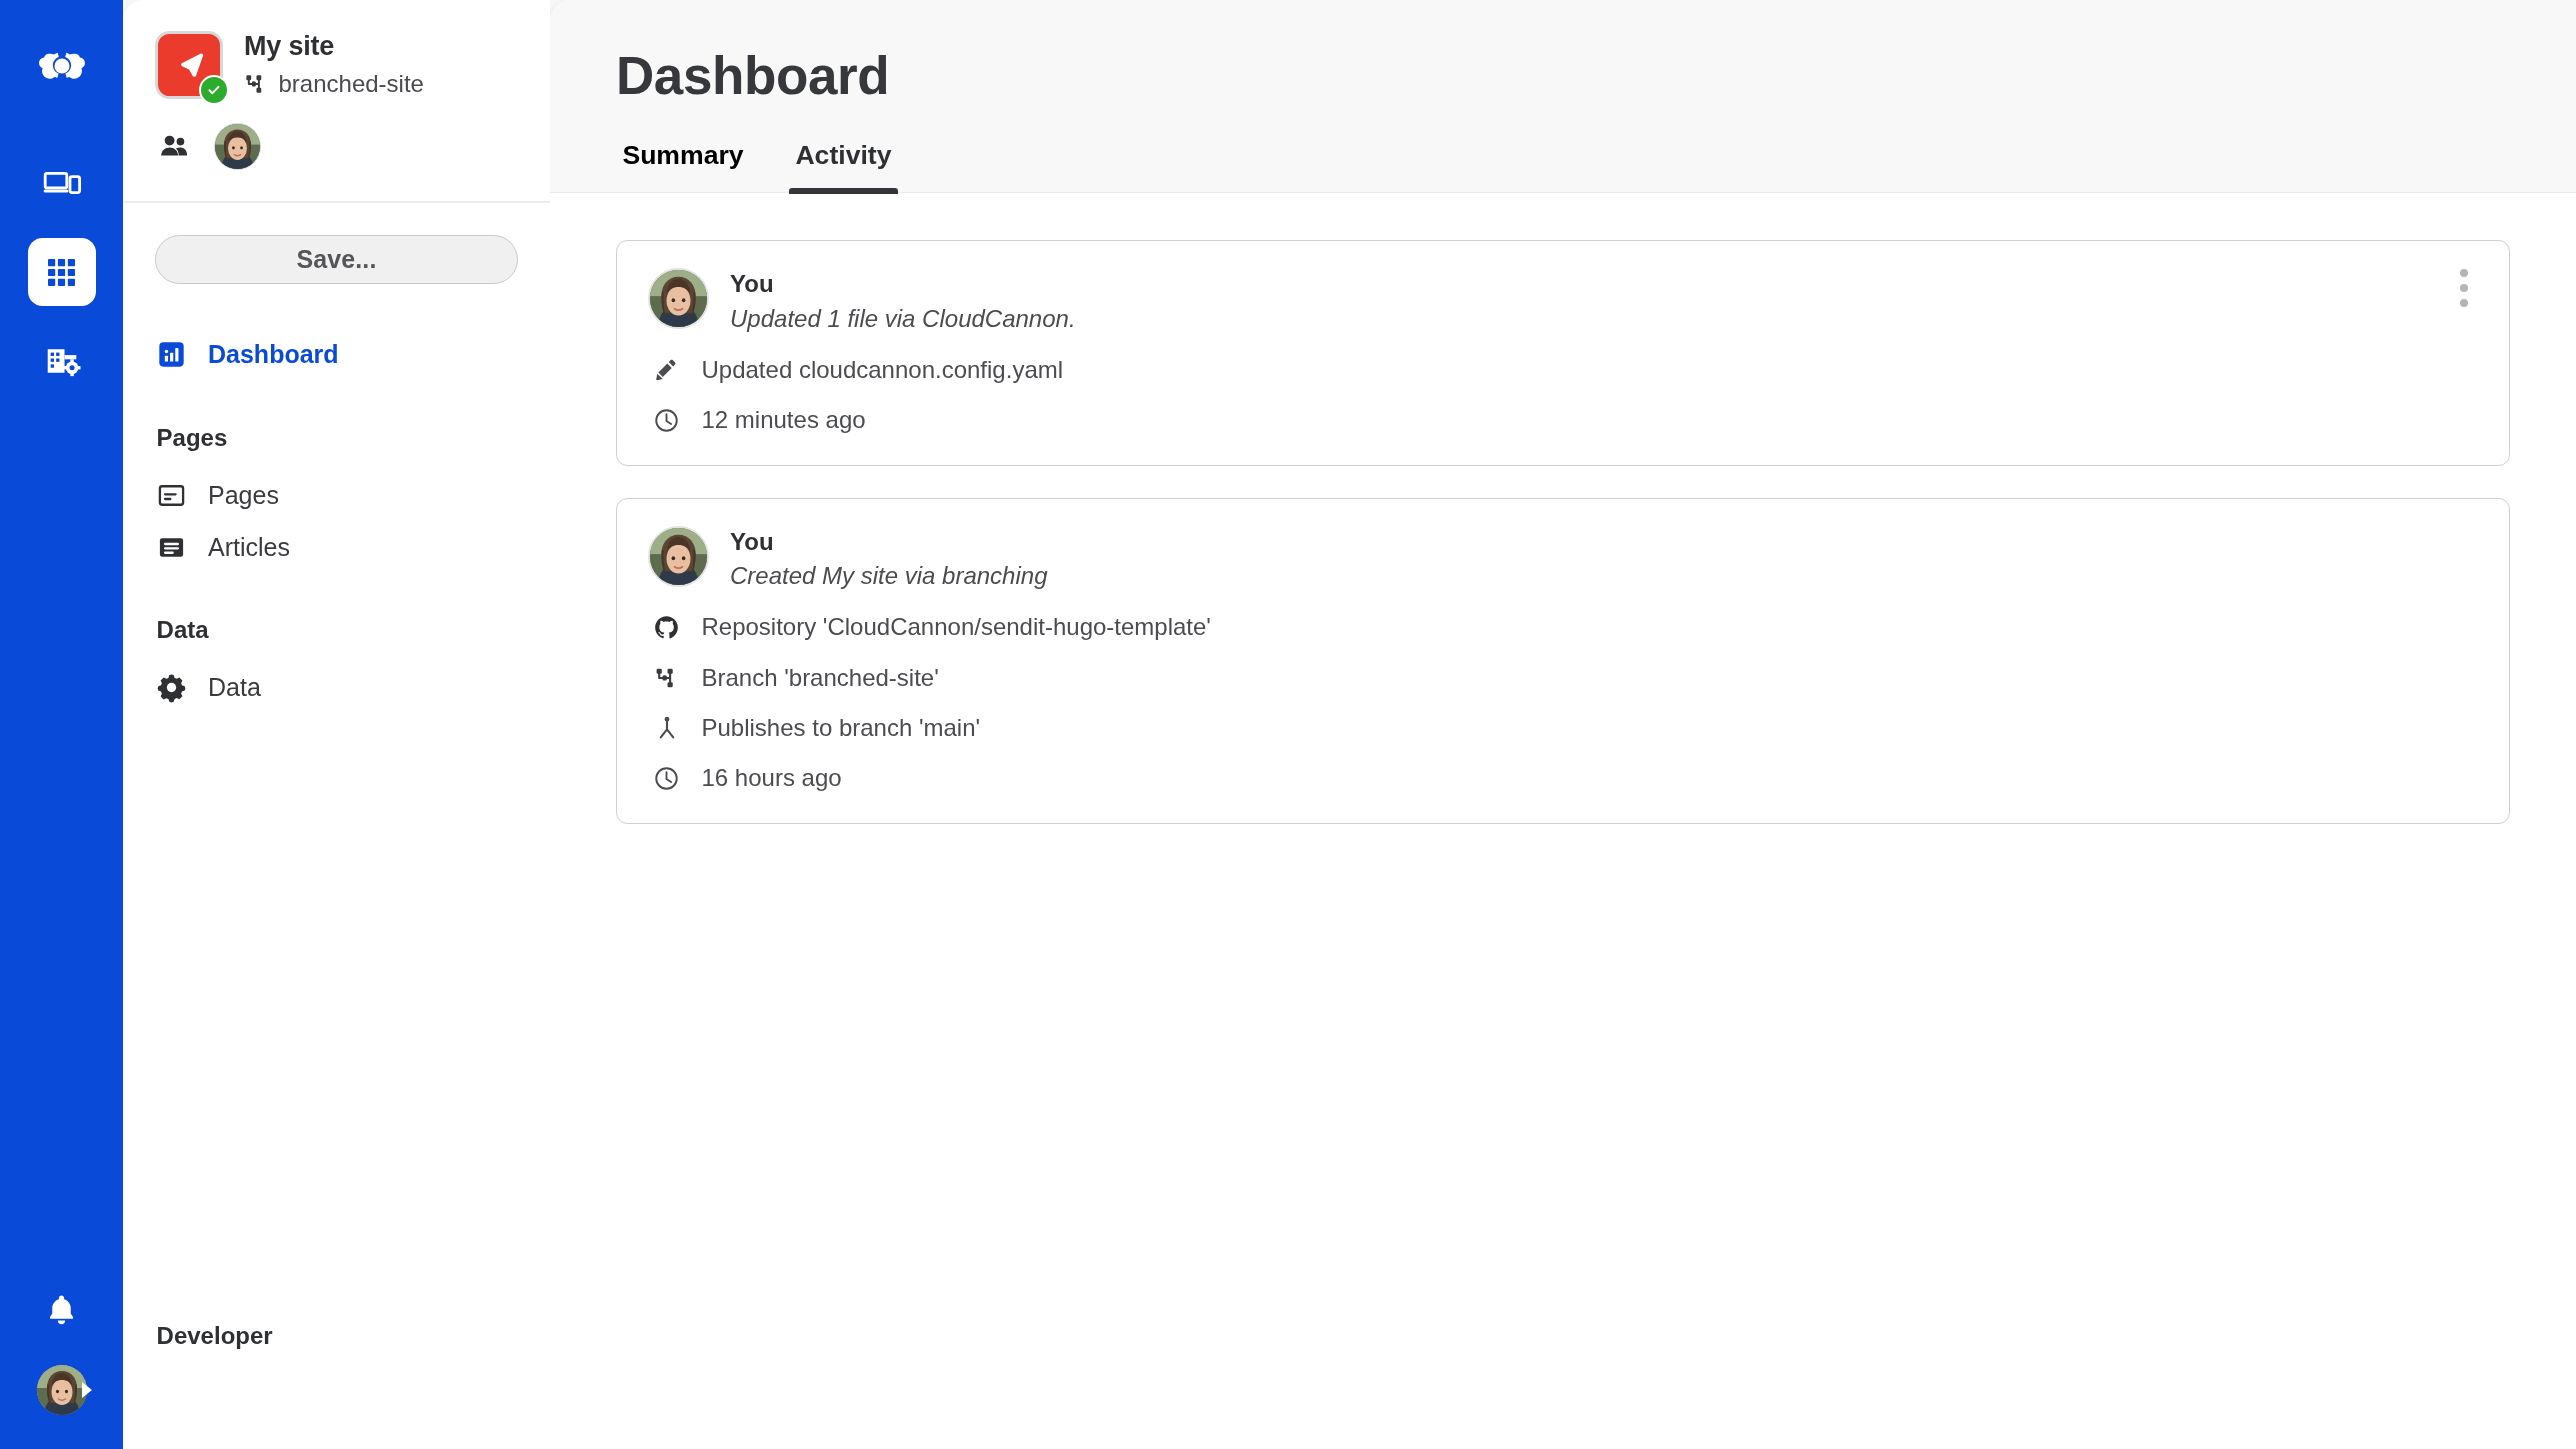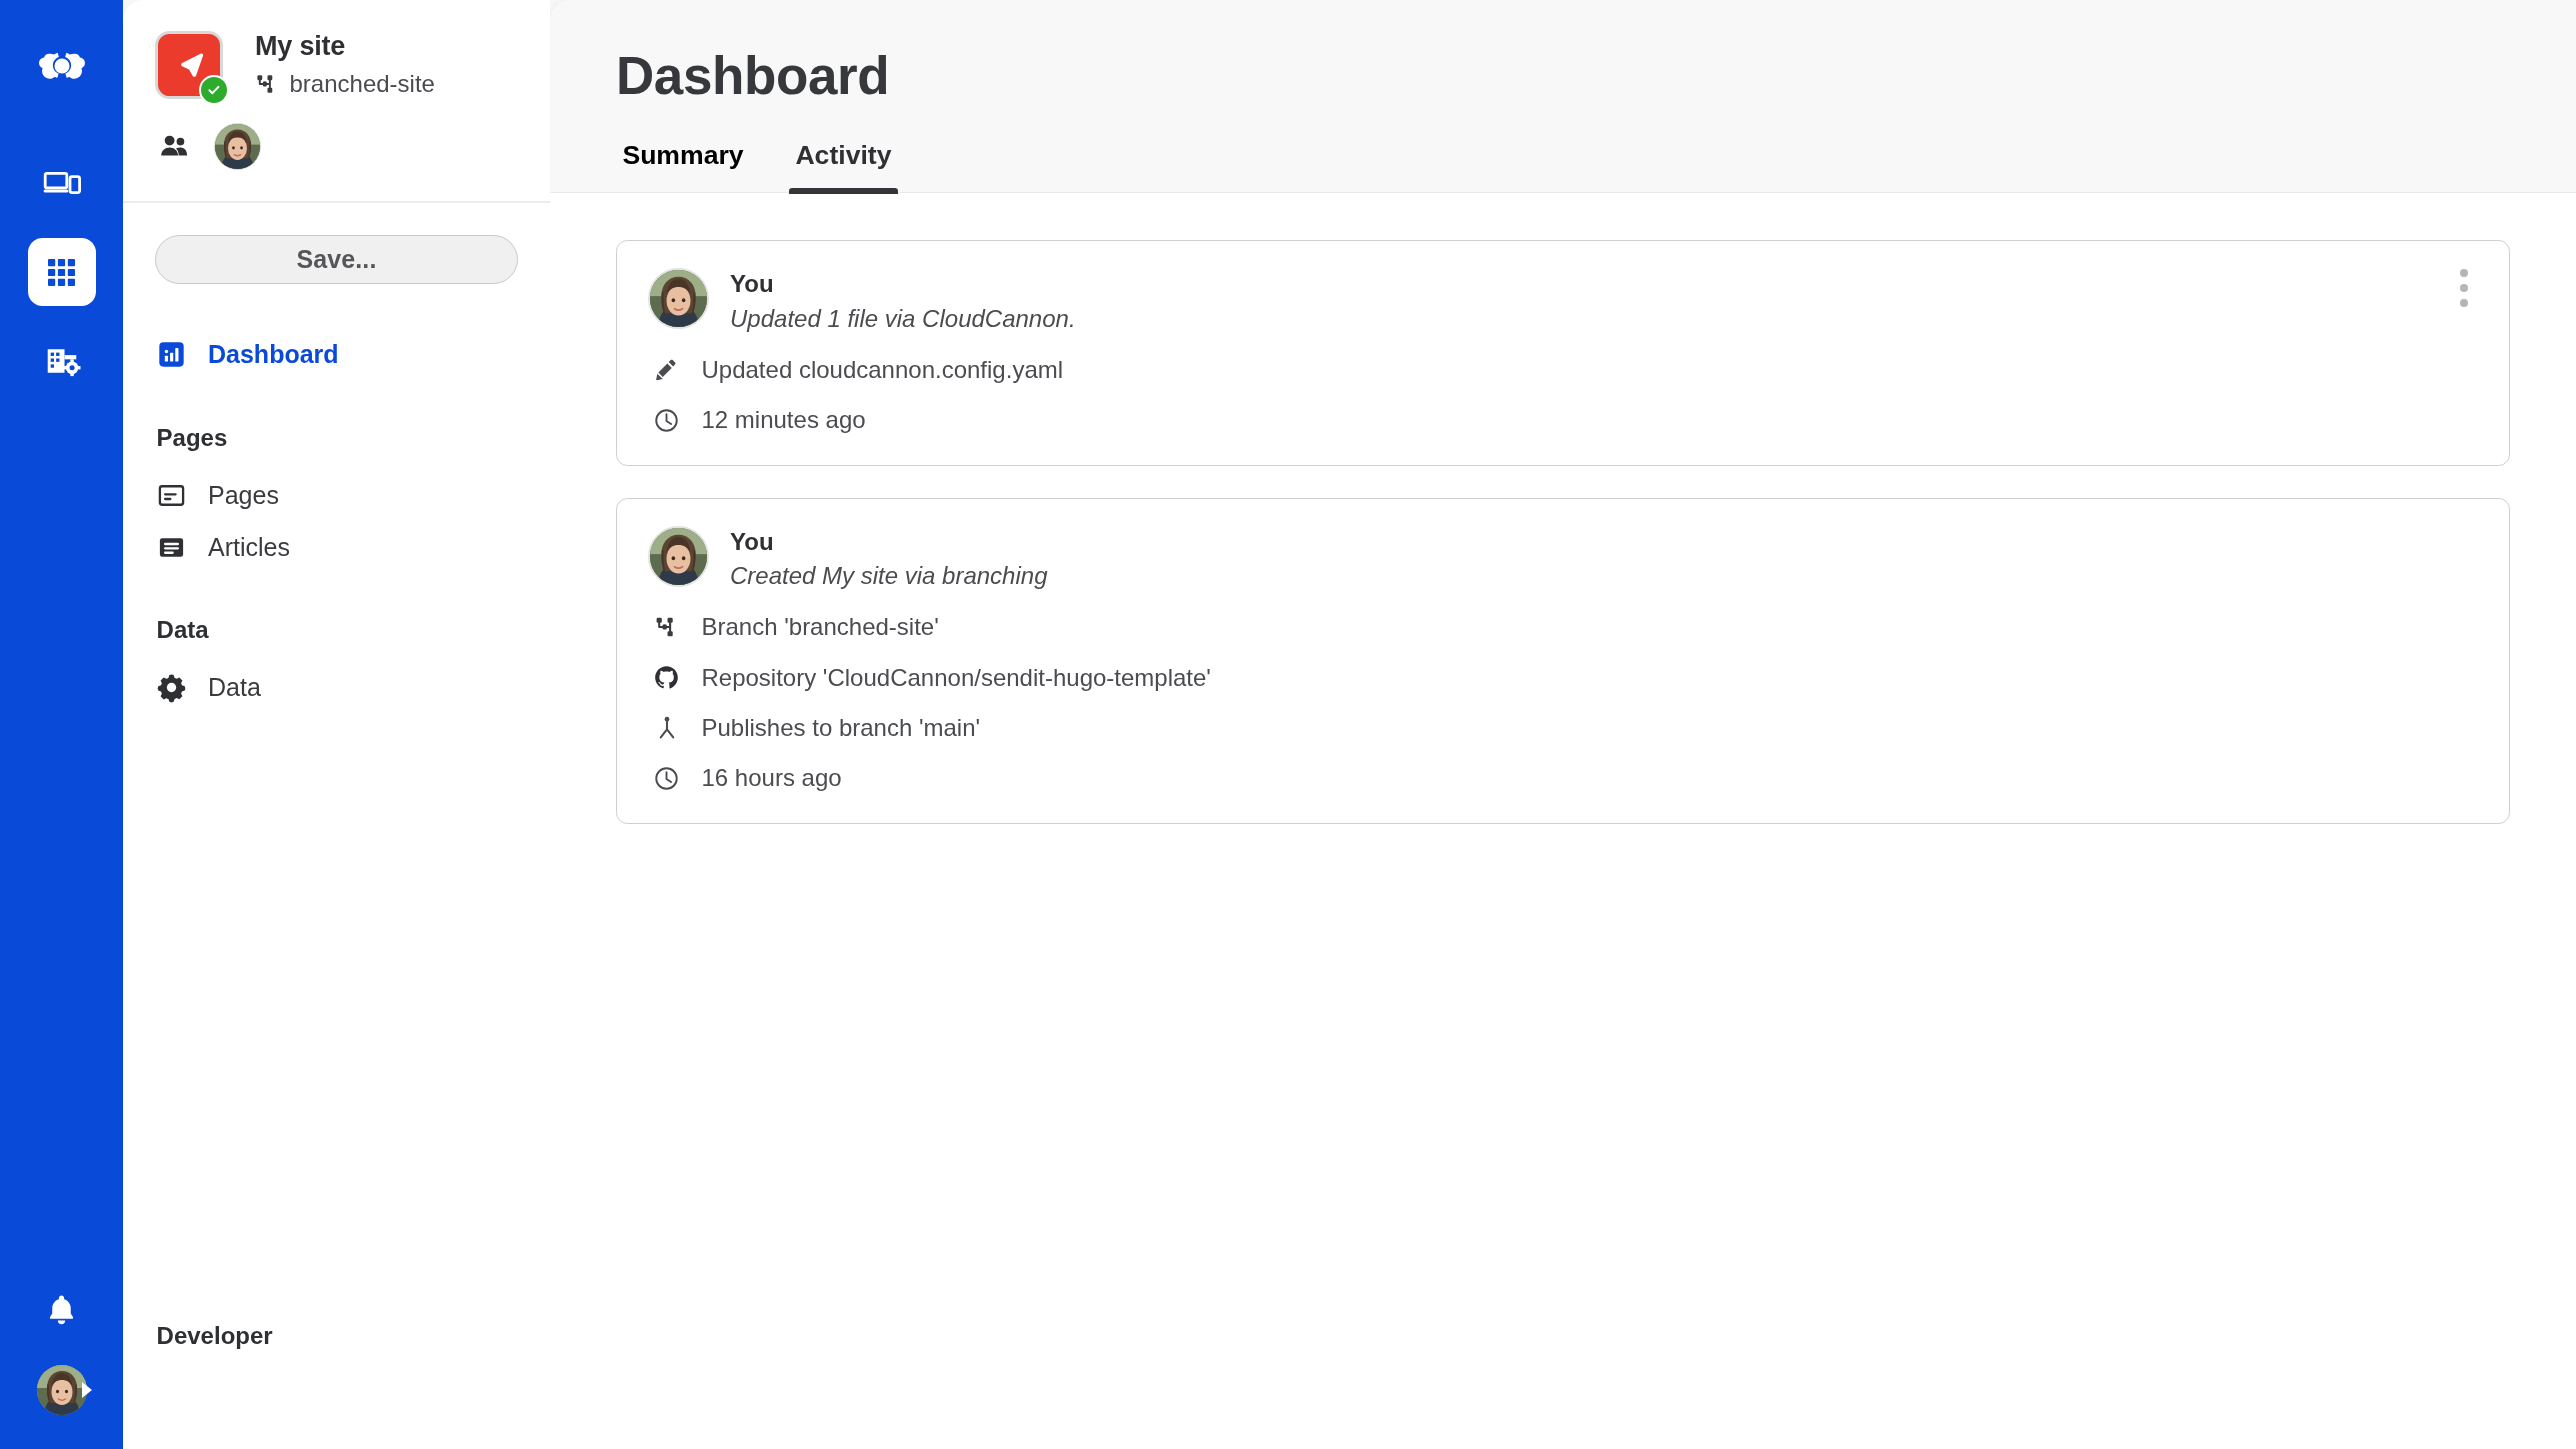--- a/index.html
+++ b/index.html
@@ -97,21 +97,21 @@
     height: 1449px;
     background: #ffffff;
     border-top-left-radius: 21px;
     position: relative;
     z-index: 4;
     display: flex;
     flex-direction: column;
   }
 
   .site-head { padding: 31px 32px 0 32px; }
-  .site-row { display: flex; align-items: flex-start; gap: 32px; }
+  .site-row { display: flex; align-items: flex-start; gap: 21px; }
   .site-icon {
     position: relative;
     width: 68px; height: 68px;
     flex: none;
   }
   .site-icon-sq {
     width: 68px; height: 68px;
     border-radius: 14.5px;
     background: #ea3b2d;
     border: 3.2px solid #d8d8d8;
@@ -636,33 +636,33 @@
                 <use href="#sym-avatar"></use>
               </svg>
           </div>
           <div>
             <div class="card-who">You</div>
             <div class="card-what">Created My site via branching</div>
           </div>
         </div>
         <div class="card-line">
           <span class="card-line-ico">
+            <svg width="27" height="27" viewBox="0 0 34 34">
+                <use href="#sym-github"></use>
+              </svg>
+          </span>
+          <span class="card-line-text">Repository 'CloudCannon/sendit-hugo-template'</span>
+        </div>
+        <div class="card-line">
+          <span class="card-line-ico">
             <svg width="26" height="26" viewBox="0 0 32 32">
                 <use href="#sym-branch"></use>
               </svg>
           </span>
           <span class="card-line-text">Branch 'branched-site'</span>
-        </div>
-        <div class="card-line">
-          <span class="card-line-ico">
-            <svg width="27" height="27" viewBox="0 0 34 34">
-                <use href="#sym-github"></use>
-              </svg>
-          </span>
-          <span class="card-line-text">Repository 'CloudCannon/sendit-hugo-template'</span>
         </div>
         <div class="card-line">
           <span class="card-line-ico">
             <svg width="26" height="26" viewBox="0 0 32 32">
                 <use href="#sym-publish"></use>
               </svg>
           </span>
           <span class="card-line-text">Publishes to branch 'main'</span>
         </div>
         <div class="card-line">

